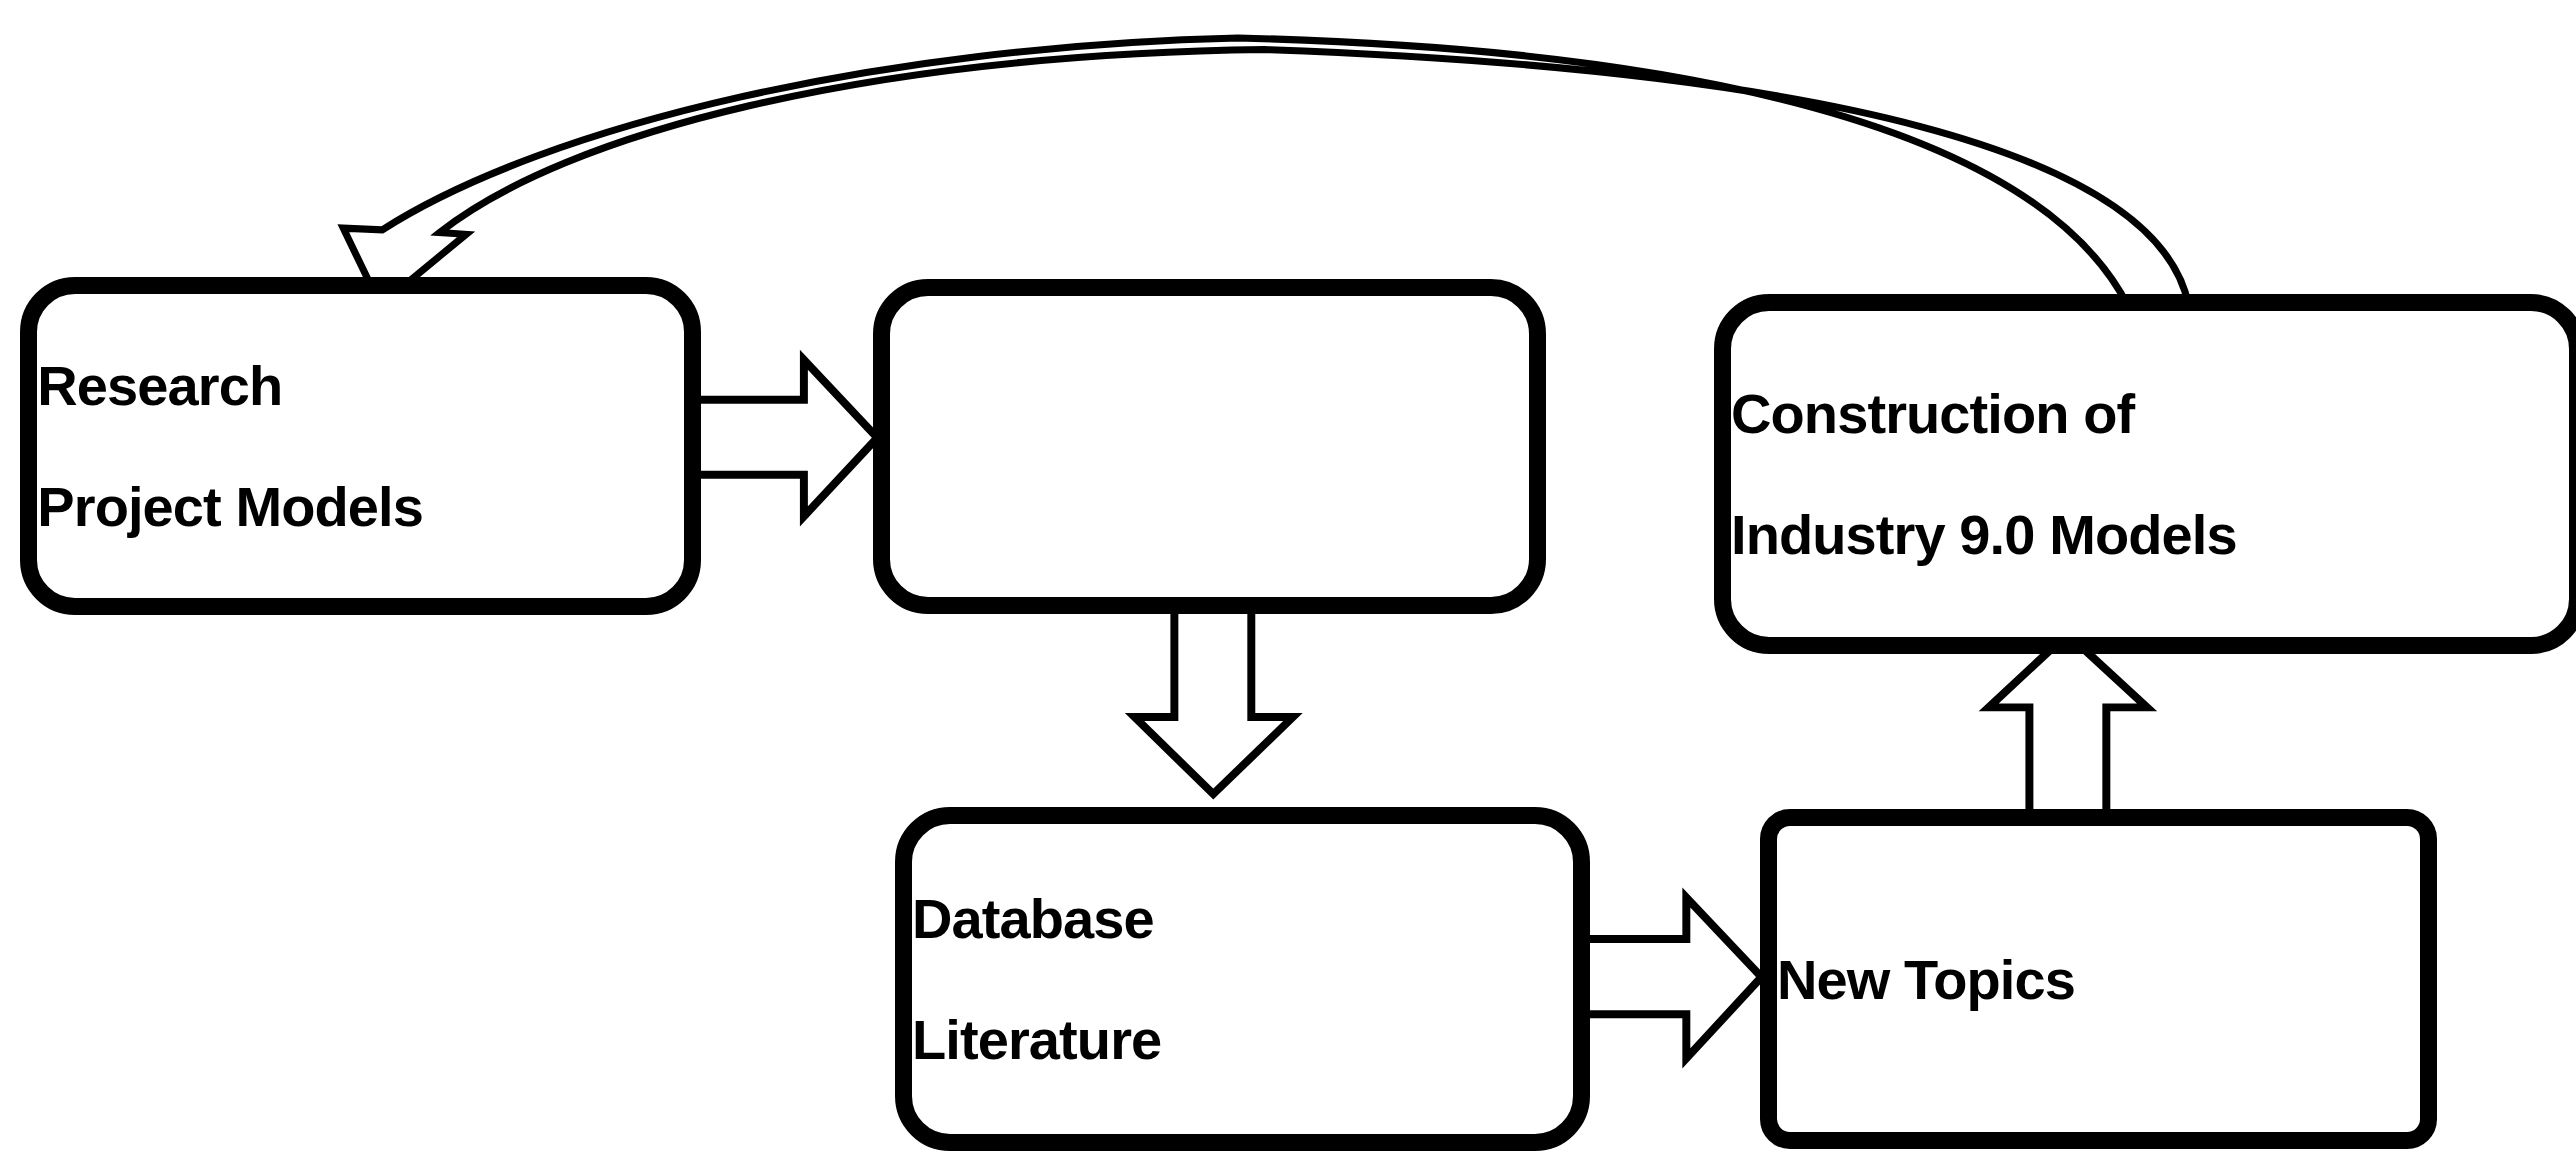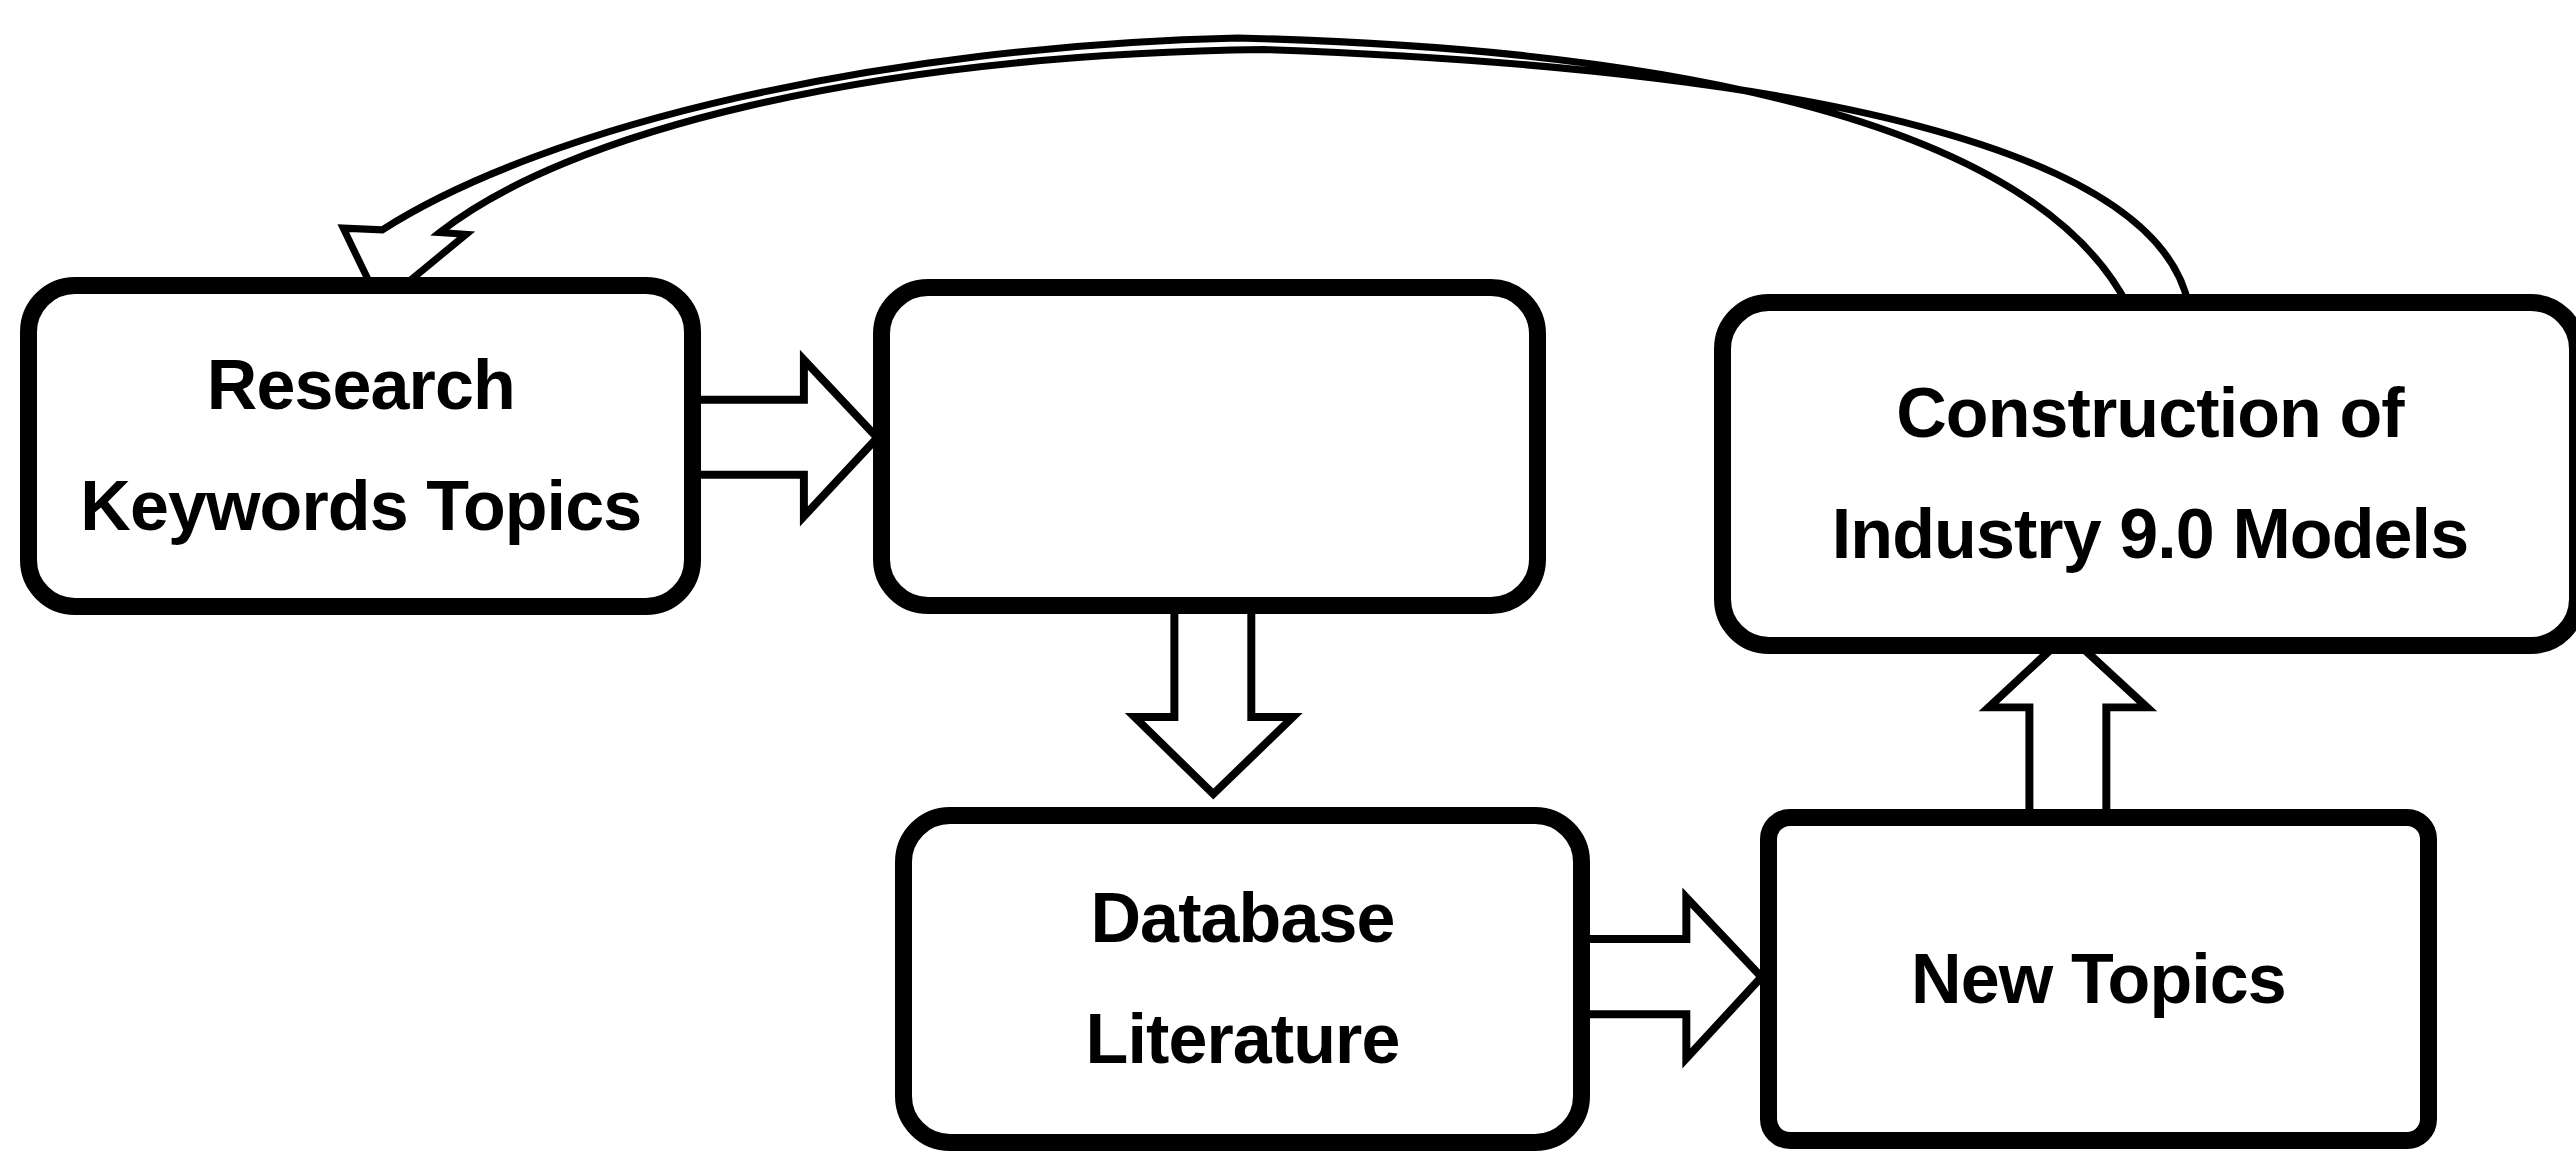--- a/index.html
+++ b/index.html
@@ -39,26 +39,26 @@
     stroke-miterlimit: 12;
   }
   .node {
     position: absolute;
     box-sizing: border-box;
     background: #ffffff;
     border: 17.7px solid #000000;
     border-radius: 55px;
     display: flex;
     flex-direction: column;
-    align-items: center;
+    align-items: flex-start;
     justify-content: center;
     text-align: center;
     color: #000000;
     font-weight: bold;
-    font-size: 70px;
+    font-size: 56px;
     line-height: 121px;
     letter-spacing: -0.9px;
     white-space: nowrap;
   }
   .node-research     { left: 20.3px;   top: 277px; width: 681px; height: 338px; }
   .node-keywords     { left: 873px;  top: 279px; width: 673px; height: 335px; }
   .node-construction { left: 1714px; top: 294px; width: 872px; height: 360px; }
   .node-literature   { left: 895px; top: 807px; width: 695px; height: 344px; }
   .node-newtopics    { left: 1760px; top: 809px; width: 677px; height: 340px; border-radius: 30px; }
 </style>
@@ -84,21 +84,21 @@
 
     <polygon class="block-arrow" points="1328,690 1415,690 1415,811 1462,811 1372,898 1283,811 1328,811"></polygon>
 
     <polygon class="block-arrow" points="1783,1062 1907,1062 1907,1015 1992,1105 1907,1197 1907,1147 1783,1147"></polygon>
 
     <polygon class="block-arrow" points="2295,920 2295,800 2249,800 2338,717 2428,800 2382,800 2382,920"></polygon>
   </svg>
 
   <div class="node node-research">
     <span>Research</span>
-    <span>Keywords Topics</span>
+    <span>Project Models</span>
   </div>
 
   <div class="node node-keywords">
   </div>
 
   <div class="node node-construction">
     <span>Construction of</span>
     <span>Industry 9.0 Models</span>
   </div>
 

